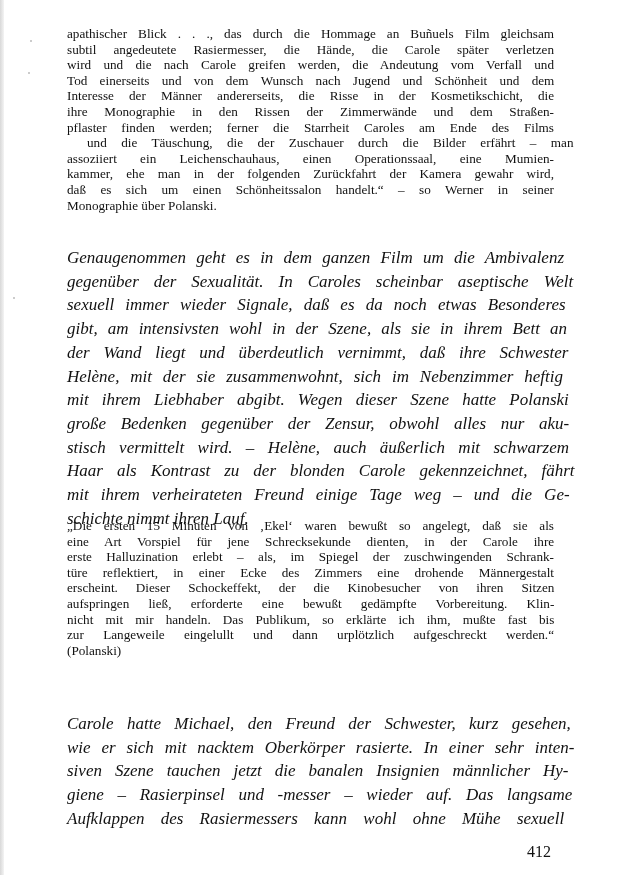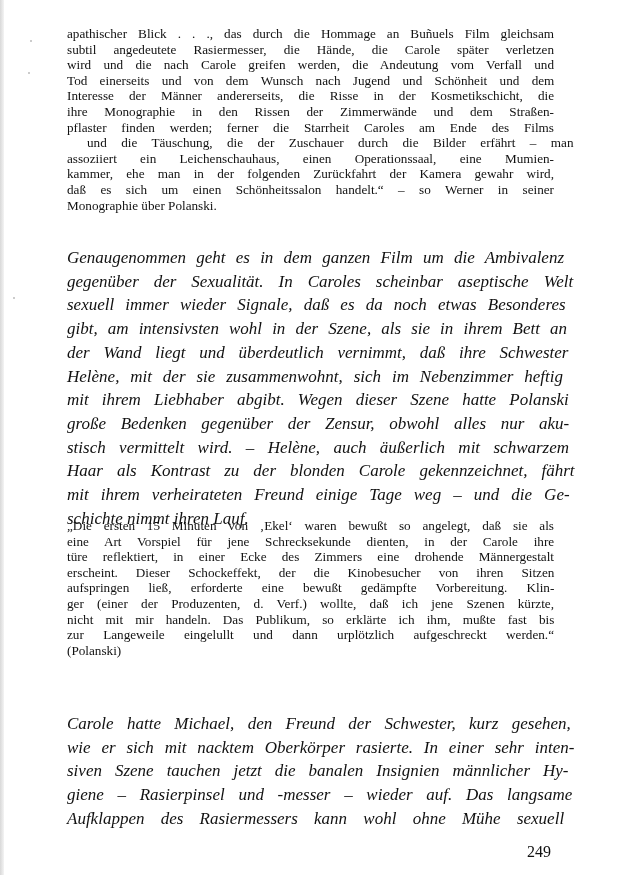--- a/index.html
+++ b/index.html
@@ -52,31 +52,31 @@
     <span class="line" style="display: block; word-spacing: 10.375px;">große Bedenken gegenüber der Zensur, obwohl alles nur aku-</span>
     <span class="line" style="display: block; word-spacing: 9.125px;">stisch vermittelt wird. – Helène, auch äußerlich mit schwarzem</span>
     <span class="line" style="display: block; word-spacing: 9.75px;">Haar als Kontrast zu der blonden Carole gekennzeichnet, fährt</span>
     <span class="line" style="display: block; word-spacing: 7.8px;">mit ihrem verheirateten Freund einige Tage weg – und die Ge-</span>
     <span class="line last">schichte nimmt ihren Lauf.</span>
   </div>
 
   <div class="block quote" style="top:518px">
     <span class="line" style="display: block; word-spacing: 8.41667px;">„Die ersten 15 Minuten von ‚Ekel‘ waren bewußt so angelegt, daß sie als</span>
     <span class="line" style="display: block; word-spacing: 12.4px;">eine Art Vorspiel für jene Schrecksekunde dienten, in der Carole ihre</span>
+    <span class="line" style="display: block; word-spacing: 11.1111px;">erste Halluzination erlebt – als, im Spiegel der zuschwingenden Schrank-</span>
     <span class="line" style="display: block; word-spacing: 11.8889px;">türe reflektiert, in einer Ecke des Zimmers eine drohende Männergestalt</span>
     <span class="line" style="display: block; word-spacing: 14.625px;">erscheint. Dieser Schockeffekt, der die Kinobesucher von ihren Sitzen</span>
     <span class="line" style="display: block; word-spacing: 15.8571px;">aufspringen ließ, erforderte eine bewußt gedämpfte Vorbereitung. Klin-</span>
-    <span class="line" style="display: block; word-spacing: 9.90909px;">ger (einer der Produzenten, d. Verf.) wollte, daß ich jene Szenen kürzte,</span>
     <span class="line" style="display: block; word-spacing: 8.83333px;">nicht mit mir handeln. Das Publikum, so erklärte ich ihm, mußte fast bis</span>
     <span class="line" style="display: block; word-spacing: 16px;">zur Langeweile eingelullt und dann urplötzlich aufgeschreckt werden.“</span>
     <span class="line last">(Polanski)</span>
   </div>
 
   <div class="block body" style="top:712px">
     <span class="line" style="display: block; word-spacing: 9.125px;">Carole hatte Michael, den Freund der Schwester, kurz gesehen,</span>
     <span class="line" style="display: block; word-spacing: 6.6px;">wie er sich mit nacktem Oberkörper rasierte. In einer sehr inten-</span>
     <span class="line" style="display: block; word-spacing: 8.75px;">siven Szene tauchen jetzt die banalen Insignien männlicher Hy-</span>
     <span class="line" style="display: block; word-spacing: 9.44444px;">giene – Rasierpinsel und -messer – wieder auf. Das langsame</span>
     <span class="line" style="display: block; word-spacing: 12px;">Aufklappen des Rasiermessers kann wohl ohne Mühe sexuell</span>
   </div>
 
-  <div class="pagenum">249</div>
+  <div class="pagenum">412</div>
 </div>
 
 </body></html>

